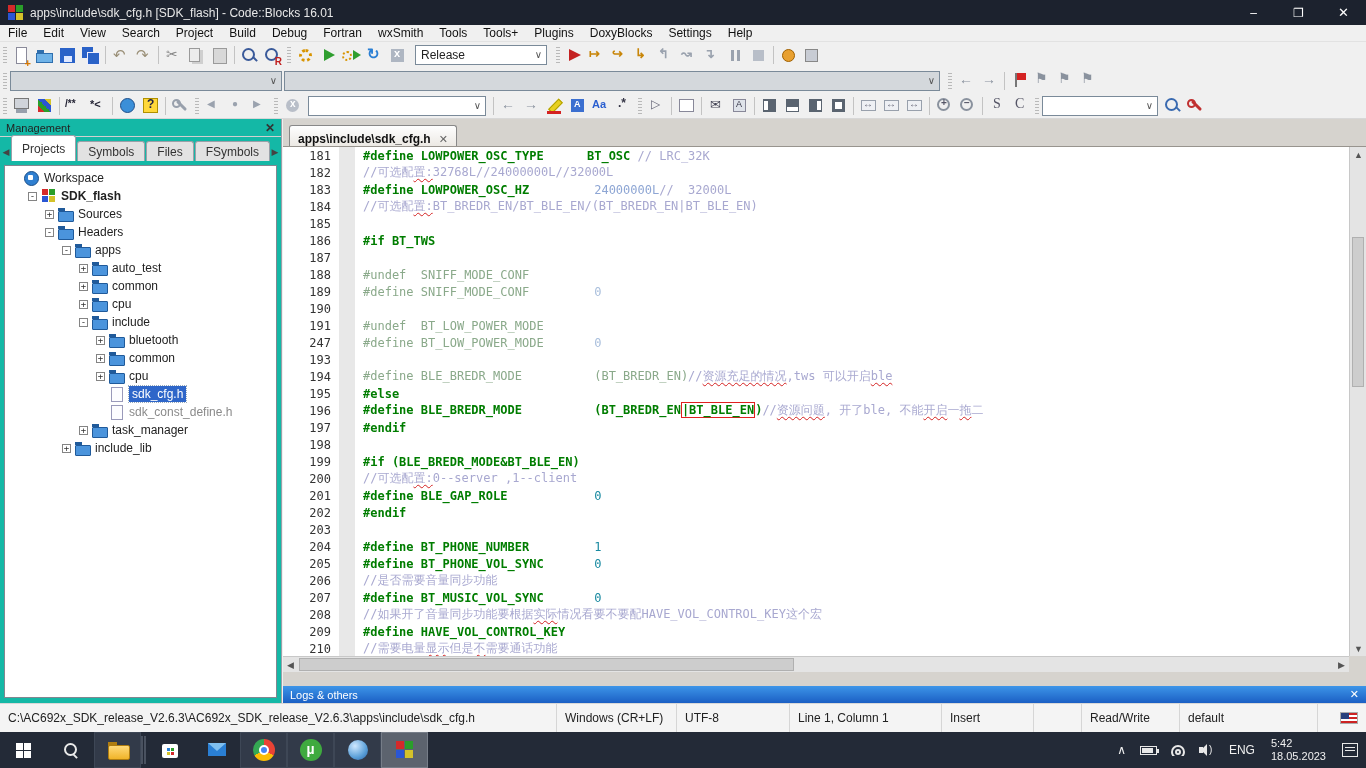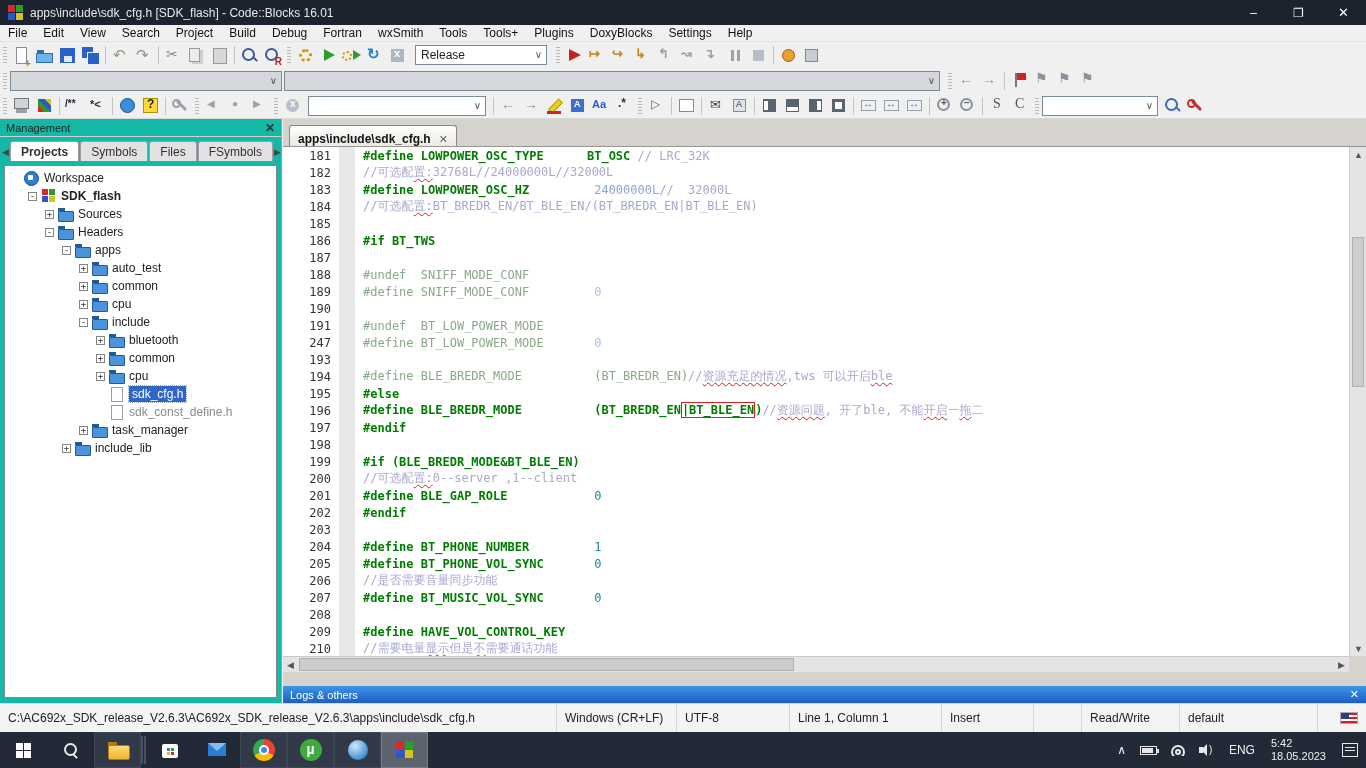--- a/index.html
+++ b/index.html
@@ -121,21 +121,21 @@
   .combo::after { content:"∨"; position:absolute; right:4px; top:3px; font-size:10px; color:#555; }
   .combo.gray { background:#d4d8dc; }
 
   
   #management { position:absolute; left:0; top:119px; width:282px; height:584px; background:#14b8a6; border-right:1px solid #9aa0a8; }
   .mg-title { height:18px; display:flex; align-items:center; font-size:11px; color:#222; padding:0 6px; border-bottom:1px solid #d0d0d0; }
   .mg-close { margin-left:auto; font-size:12px; color:#333; font-weight:bold; }
   .mg-tabs { height:24px; display:flex; align-items:flex-end; padding:3px 2px 0 2px; gap:1px; }
   .tab-arrow { width:13px; height:18px; font-size:9px; color:#444; display:flex; align-items:center; justify-content:center; }
   .mg-tab { height:20px; padding:0 10px; font-size:12px; display:flex; align-items:center; background:#e2e2e2; border:1px solid #9aa0a8; border-bottom:none; border-radius:3px 3px 0 0; color:#333; }
-  .mg-tab.active { background:#fff; font-weight:bold; height:20px; }
+  .mg-tab.active { background:#fff; font-weight:normal; height:26px; }
   .mg-tree { position:absolute; left:4px; right:4px; top:46px; bottom:5px; background:#fff; border:1px solid #828790; overflow:hidden; padding-top:3px; }
   .trow { height:18px; display:flex; align-items:center; font-size:12px; color:#222; white-space:nowrap; }
   .expbox { width:9px; height:9px; border:1px solid #848484; background:#fff; font-size:9px; line-height:7px; text-align:center; color:#333; margin-right:4px; flex:none; font-family:"DejaVu Sans Mono",monospace; }
   .tico { width:16px; height:14px; position:relative; margin-right:4px; flex:none; }
   .tico.folder::before { content:""; position:absolute; left:0; top:4px; width:14px; height:9px; background:#4b94dc; border:1px solid #205a9a; border-radius:1px; }
   .tico.folder::after { content:""; position:absolute; left:0; top:1px; width:7px; height:3px; background:#205a9a; }
   .tico.file::before { content:""; position:absolute; left:2px; top:0; width:10px; height:13px; background:#fdfdff; border:1px solid #9a9aba; }
   .tico.workspace::before { content:""; position:absolute; left:0; top:0; width:13px; height:13px; border-radius:50%; background:#2f7fd0; border:1px solid #1a4f8a; }
   .tico.workspace::after { content:""; position:absolute; left:4px; top:4px; width:5px; height:5px; background:#fff; border-radius:1px; }
   .tico.cb::before { content:""; position:absolute; left:1px; top:0; width:6px; height:6px; background:#d42a2a; box-shadow:7px 0 0 #2a9e2a, 0 7px 0 #2a56d4, 7px 7px 0 #d4c22a; }
@@ -515,21 +515,21 @@
         <div class="cline"><span class="lnum">198</span><span class="lmargin"></span><span></span></div>
         <div class="cline"><span class="lnum">199</span><span class="lmargin"></span><span><span class="seg pp">#if (BLE_BREDR_MODE&amp;BT_BLE_EN)</span></span></div>
         <div class="cline"><span class="lnum">200</span><span class="lmargin"></span><span><span class="seg cmt">//可选配</span><span class="seg cmtsq">置:</span><span class="seg cmt">0--server ,1--client</span></span></div>
         <div class="cline"><span class="lnum">201</span><span class="lmargin"></span><span><span class="seg pp">#define BLE_GAP_ROLE            </span><span class="seg num">0</span></span></div>
         <div class="cline"><span class="lnum">202</span><span class="lmargin"></span><span><span class="seg pp">#endif</span></span></div>
         <div class="cline"><span class="lnum">203</span><span class="lmargin"></span><span></span></div>
         <div class="cline"><span class="lnum">204</span><span class="lmargin"></span><span><span class="seg pp">#define BT_PHONE_NUMBER         </span><span class="seg num">1</span></span></div>
         <div class="cline"><span class="lnum">205</span><span class="lmargin"></span><span><span class="seg pp">#define BT_PHONE_VOL_SYNC       </span><span class="seg num">0</span></span></div>
         <div class="cline"><span class="lnum">206</span><span class="lmargin"></span><span><span class="seg cmt">//是否需要音量同步功能</span></span></div>
         <div class="cline"><span class="lnum">207</span><span class="lmargin"></span><span><span class="seg pp">#define BT_MUSIC_VOL_SYNC       </span><span class="seg num">0</span></span></div>
-        <div class="cline"><span class="lnum">208</span><span class="lmargin"></span></div>
+        <div class="cline"><span class="lnum">208</span><span class="lmargin"></span><span><span class="seg cmt">//如果开了音量同步功能要根据</span><span class="seg cmtsq">实际</span><span class="seg cmt">情况看要不要配HAVE_VOL_CONTROL_KEY这个宏</span></span></div>
         <div class="cline"><span class="lnum">209</span><span class="lmargin"></span><span><span class="seg pp">#define HAVE_VOL_CONTROL_KEY</span></span></div>
         <div class="cline"><span class="lnum">210</span><span class="lmargin"></span><span><span class="seg cmt">//需要电量</span><span class="seg cmtsq">显示</span><span class="seg cmt">但是</span><span class="seg cmtsq">不</span><span class="seg cmt">需要通话功能</span></span></div>
       </div>
     <div class="vscroll">
       <span class="arr up">▲</span>
       <span class="thumb"></span>
       <span class="arr down">▼</span>
     </div>
     <div class="hscroll">
       <span class="arr left">◀</span>

